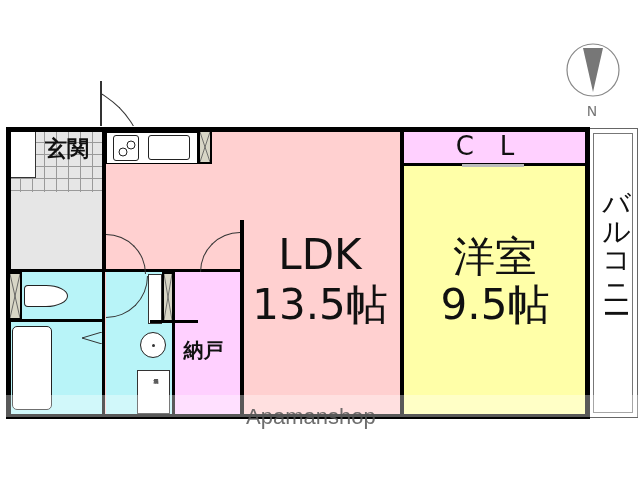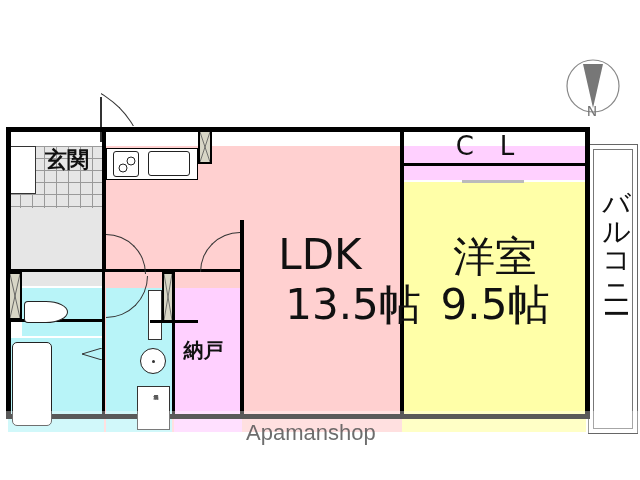--- a/index.html
+++ b/index.html
@@ -1,17 +1,17 @@
 <!DOCTYPE html>
 <html><head>
 <meta charset="utf-8">
 <style>
   html, body { margin:0; padding:0; background:#ffffff; }
   body { width:640px; height:480px; position:relative; overflow:hidden; font-family:"Liberation Sans", sans-serif; }
-  .abs { position:absolute; box-sizing:border-box;margin-top:16px; }
+  .abs { position:absolute; box-sizing:border-box; }
   .wall { background:#000; position:absolute; }
   .label { position:absolute; color:#111; font-family:"DejaVu Sans", sans-serif; font-weight:bold; line-height:1; text-align:center; white-space:nowrap; }
   .grid-floor {
     background-color:#e6e6e6;
     background-image:
       linear-gradient(#9a9a9a 1px, transparent 1px),
       linear-gradient(90deg, #9a9a9a 1px, transparent 1px);
     background-size:12px 12px;
   }
   .door-arc { position:absolute; border:1.5px solid #333; box-sizing:border-box; }
@@ -78,21 +78,21 @@
     </svg>
 </div>
 <div class="abs" style="left:148px;top:135px;width:42px;height:25px;border:1px solid #222;border-radius:3px;"></div>
 <div class="xbox" style="left:198px;top:130px;width:14px;height:34px;">
   <svg viewBox="0 0 10 30" preserveAspectRatio="none">
       <line x1="0" y1="0" x2="10" y2="30" stroke="#555" stroke-width="0.8"></line>
       <line x1="10" y1="0" x2="0" y2="30" stroke="#555" stroke-width="0.8"></line>
     </svg>
 </div>
 
-<div class="label" style="left:36px;top:149px;width:62px;font-size:22px;">玄関</div>
+<div class="label" style="left:36px;top:138px;width:62px;font-size:22px;">玄関</div>
 
 <div class="door-arc" style="left:106px;top:234px;width:40px;height:40px;border-radius:100% 0 0 0;border-width:1.5px 0 0 1.5px;border-left:none;border-radius:0 100% 0 0;border-width:1.5px 1.5px 0 0;"></div>
 <div class="door-arc" style="left:200px;top:232px;width:40px;height:40px;border-radius:100% 0 0 0;border-width:1.5px 0 0 1.5px;"></div>
 
 <div class="door-arc" style="left:106px;top:276px;width:42px;height:42px;border-radius:0 0 100% 0;border-width:0 1.5px 1.5px 0;"></div>
 
 <div class="xbox" style="left:8px;top:272px;width:14px;height:48px;">
   <svg viewBox="0 0 10 40" preserveAspectRatio="none">
       <line x1="0" y1="0" x2="10" y2="40" stroke="#555" stroke-width="0.8"></line>
       <line x1="10" y1="0" x2="0" y2="40" stroke="#555" stroke-width="0.8"></line>
@@ -117,21 +117,21 @@
 <div class="xbox" style="left:162px;top:272px;width:12px;height:50px;">
   <svg viewBox="0 0 10 40" preserveAspectRatio="none">
       <line x1="0" y1="0" x2="10" y2="40" stroke="#555" stroke-width="0.8"></line>
       <line x1="10" y1="0" x2="0" y2="40" stroke="#555" stroke-width="0.8"></line>
     </svg>
 </div>
 
 <div class="label" style="left:176px;top:340px;width:55px;font-size:20px;">納戸</div>
 
 <div class="label" style="left:245px;top:234px;width:150px;font-size:42px;font-weight:normal;">LDK</div>
-<div class="label" style="left:245px;top:284px;width:150px;font-size:42px;font-weight:normal;padding-left:33px;">13.5帖</div>
+<div class="label" style="left:245px;top:284px;width:150px;font-size:42px;font-weight:normal;">13.5帖</div>
 
 <div class="label" style="left:410px;top:236px;width:170px;font-size:42px;font-weight:normal;">洋室</div>
 <div class="label" style="left:410px;top:284px;width:170px;font-size:42px;font-weight:normal;text-align:center;">9.5帖</div>
 
 <div class="label" style="left:400px;top:133px;width:170px;font-size:26px;font-weight:normal;">C　L</div>
 
 <div class="label" style="left:598px;top:172px;width:32px;font-size:28px;font-weight:normal;writing-mode:vertical-rl;text-orientation:upright;letter-spacing:0;">バルコニー</div>
 
 <div class="abs" style="left:0;top:395px;width:640px;height:22px;background:rgba(255,255,255,0.35);"></div>
 <div class="abs" style="left:246px;top:404px;font-size:22px;color:#555;font-family:'Liberation Sans',sans-serif;opacity:0.85;">Apamanshop</div>

